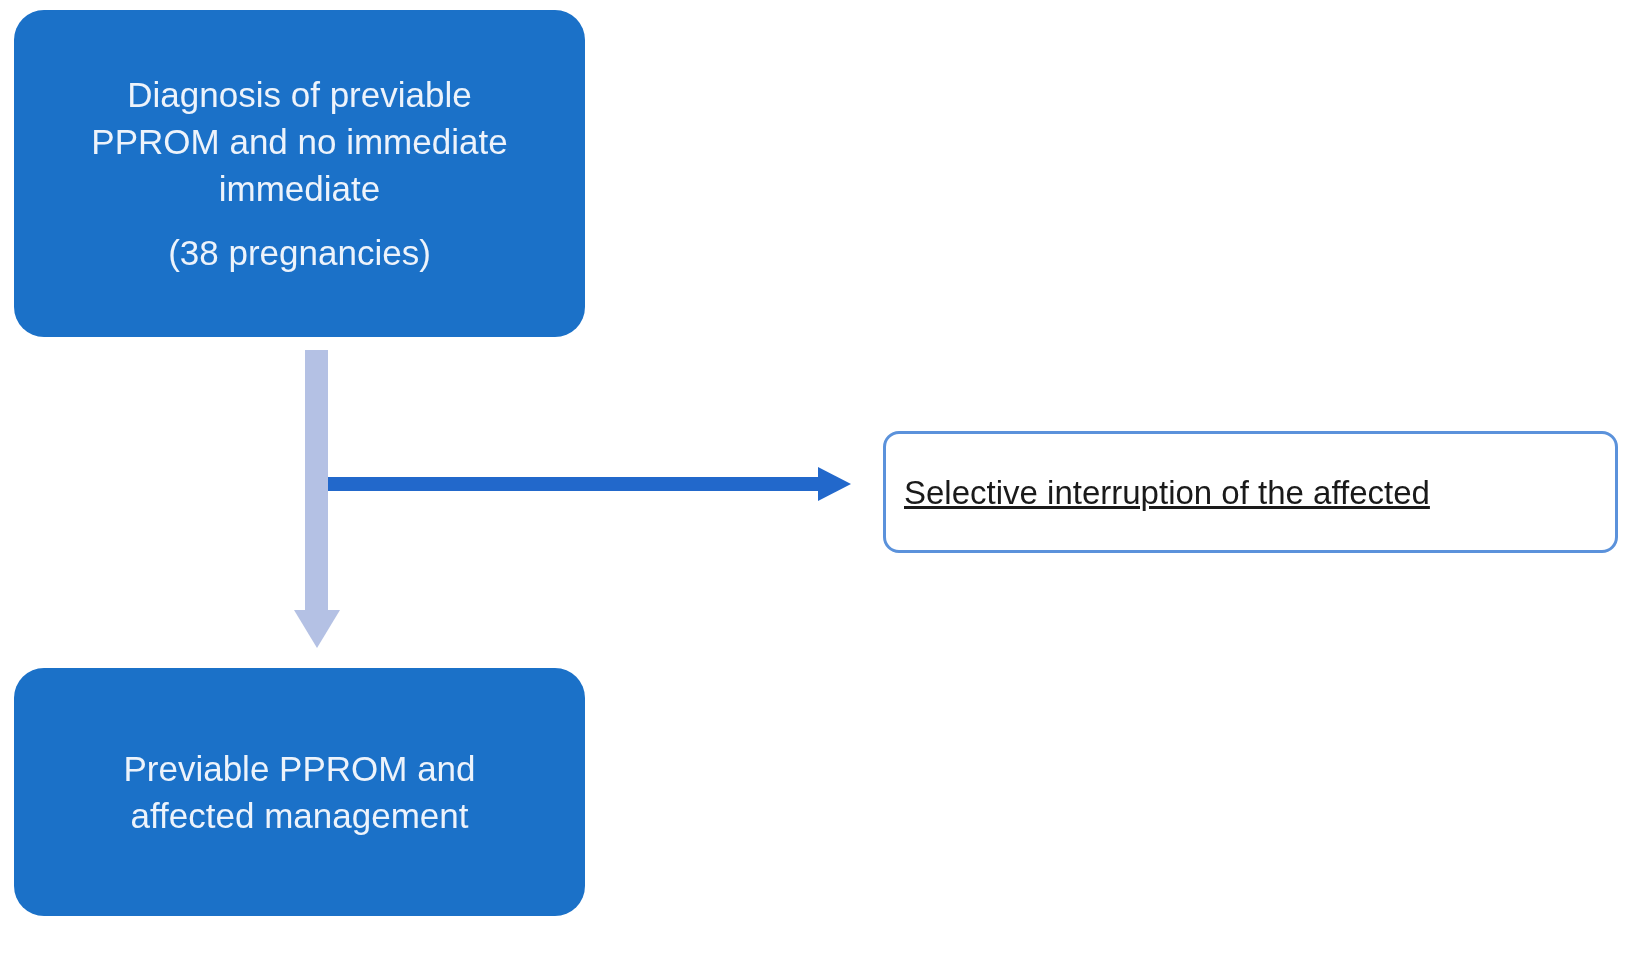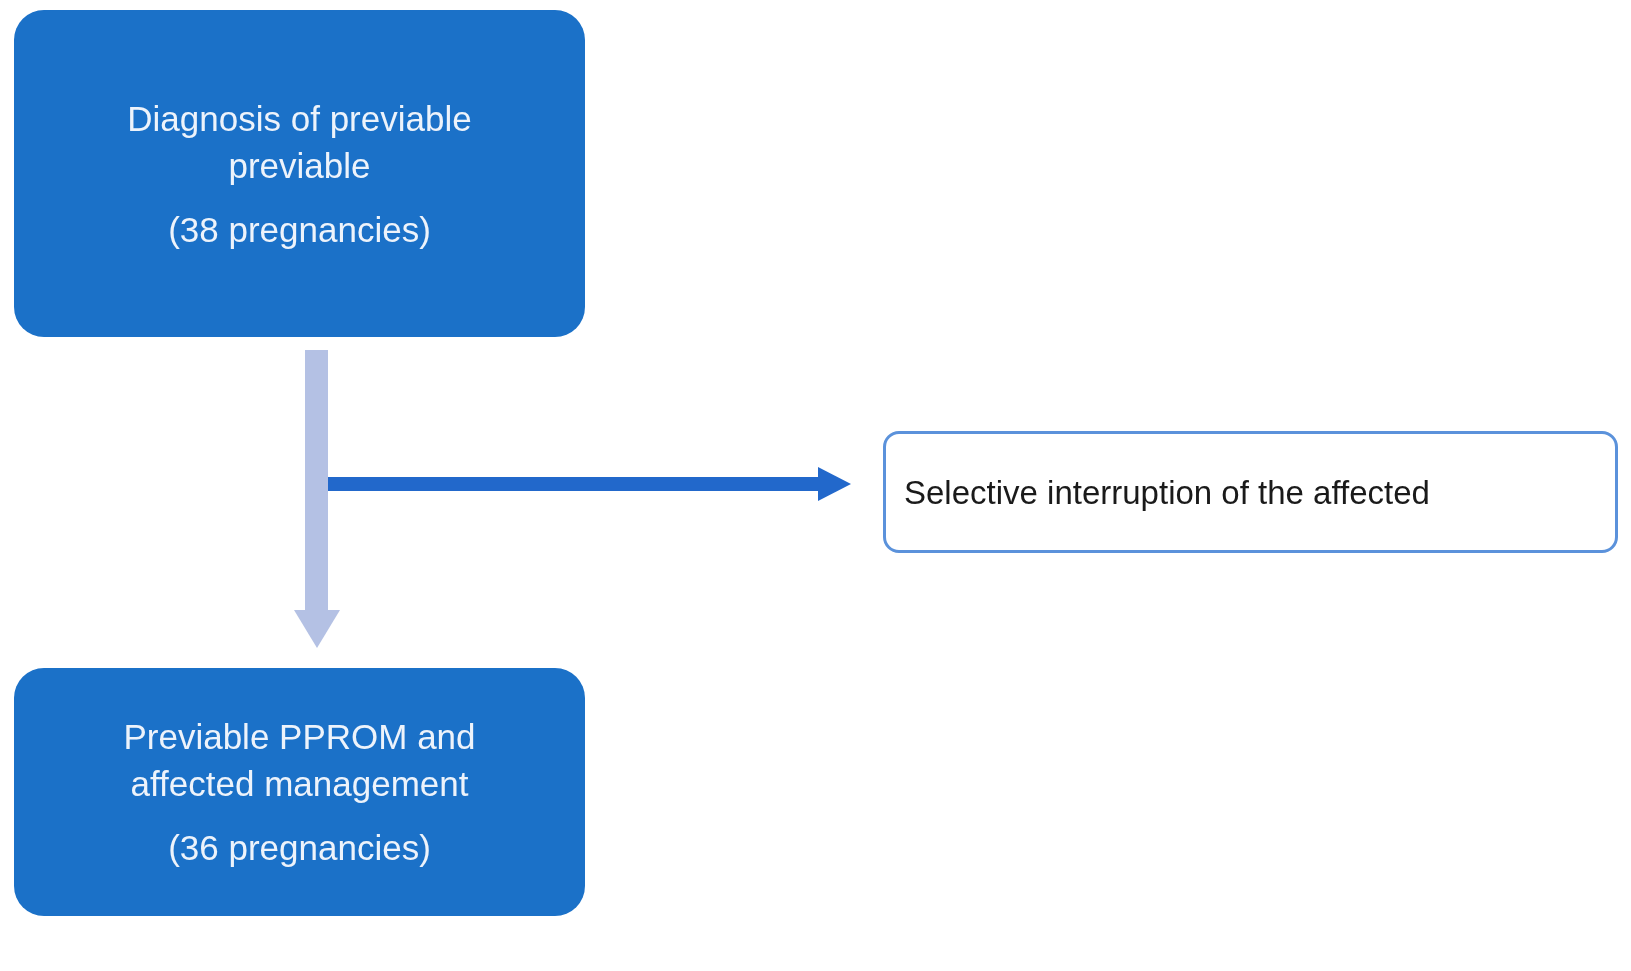--- a/index.html
+++ b/index.html
@@ -45,20 +45,21 @@
     box-sizing: border-box;
     color: #1a1a1a;
     display: flex;
     flex-direction: column;
     justify-content: center;
     align-items: flex-start;
     padding: 0 18px;
     font-size: 33px;
     line-height: 43px;
     white-space: pre-wrap;
+    text-decoration: underline;
   }
 
   
   .down-arrow-shaft {
     position: absolute;
     left: 305px; top: 350px;
     width: 23px; height: 261px;
     background: #b4c1e4;
     z-index: 2;
   }
@@ -90,33 +91,33 @@
     z-index: 1;
   }
 </style>
 </head>
 <body>
 
 <div class="canvas">
 
   <div class="node-solid node-diagnosis">
     <div>Diagnosis of previable</div>
-    <div>previable</div>
+    <div>PPROM and no immediate</div>
+    <div>immediate</div>
     <div class="count">(38 pregnancies)</div>
   </div>
 
   <div class="down-arrow-shaft"></div>
   <div class="down-arrow-head"></div>
 
   <div class="right-arrow-shaft"></div>
   <div class="right-arrow-head"></div>
 
   <div class="node-outline">
     <div>Selective interruption of the affected</div>
   </div>
 
   <div class="node-solid node-expectant">
     <div>Previable PPROM and</div>
     <div>affected management</div>
-    <div class="count">(36 pregnancies)</div>
   </div>
 
 </div>
 
 </body></html>

